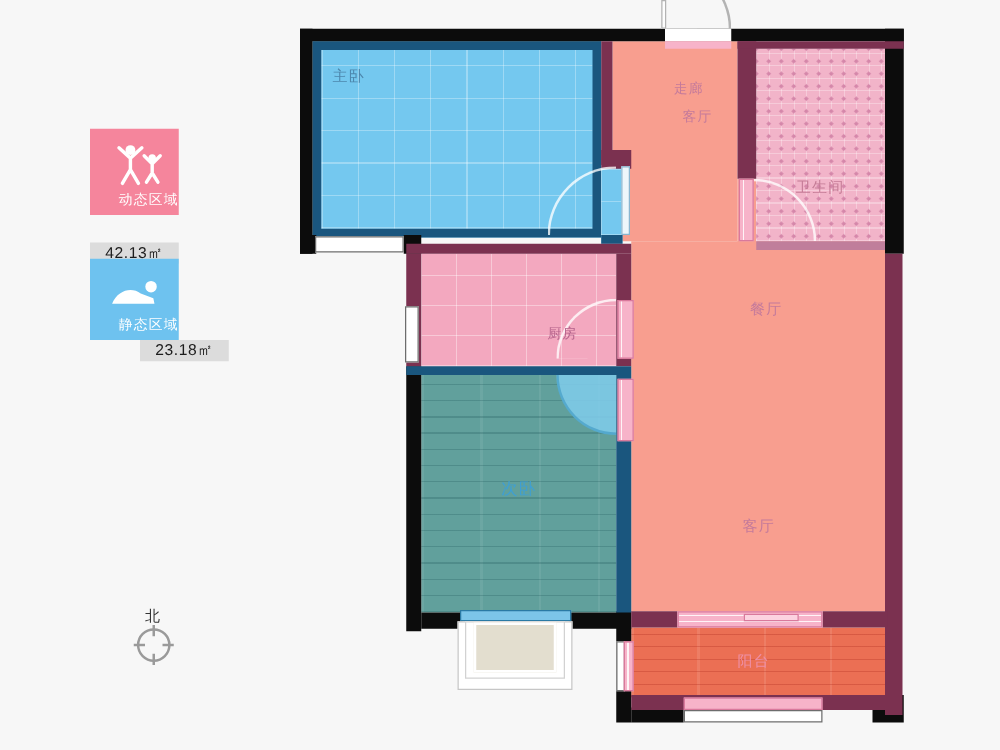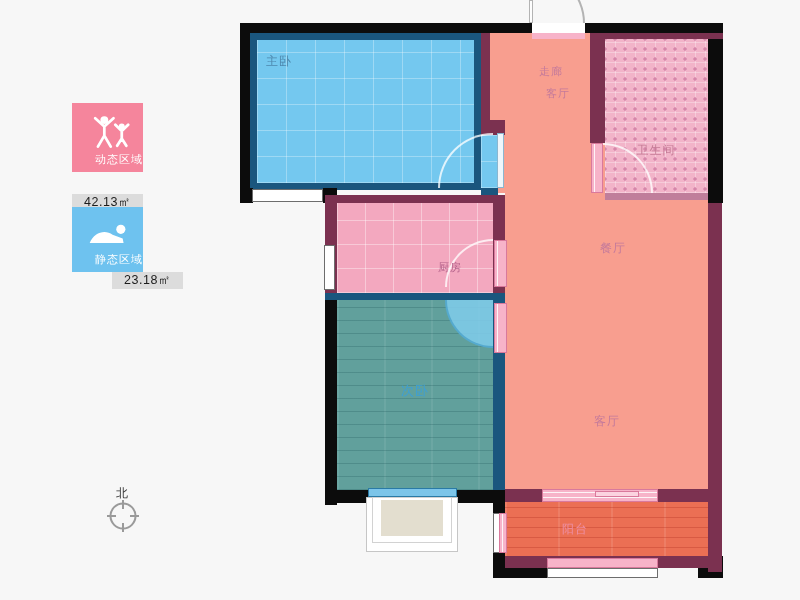--- a/index.html
+++ b/index.html
@@ -186,15 +186,15 @@
   <div class="abs" style="left:595px;top:491px;width:44px;height:6px;background:#fcd3e0;border:1px solid #d9799c;box-sizing:border-box;"></div>
 
   <div class="rlabel" style="left:279px;top:61px;font-size:12px;color:#4d87ad;">主卧</div>
   <div class="rlabel" style="left:551px;top:71px;font-size:11px;color:#c47a9b;">走廊</div>
   <div class="rlabel" style="left:558px;top:93px;font-size:11px;color:#c47a9b;">客厅</div>
   <div class="rlabel" style="left:656px;top:108px;font-size:12px;color:#c57c96;margin-top:42px;">卫生间</div>
   <div class="rlabel" style="left:613px;top:248px;font-size:12px;color:#c47a9b;">餐厅</div>
   <div class="rlabel" style="left:450px;top:267px;font-size:11px;color:#b4628b;">厨房</div>
   <div class="rlabel" style="left:415px;top:391px;font-size:13px;color:#3e9fd4;">次卧</div>
   <div class="rlabel" style="left:607px;top:421px;font-size:12px;color:#c47a9b;">客厅</div>
-  <div class="rlabel" style="left:575px;top:529px;font-size:12px;color:#ee8fa6;">阳台</div>
+  <div class="rlabel" style="left:603px;top:529px;font-size:12px;color:#ee8fa6;">阳台</div>
 
 </div>
 
 </body></html>

